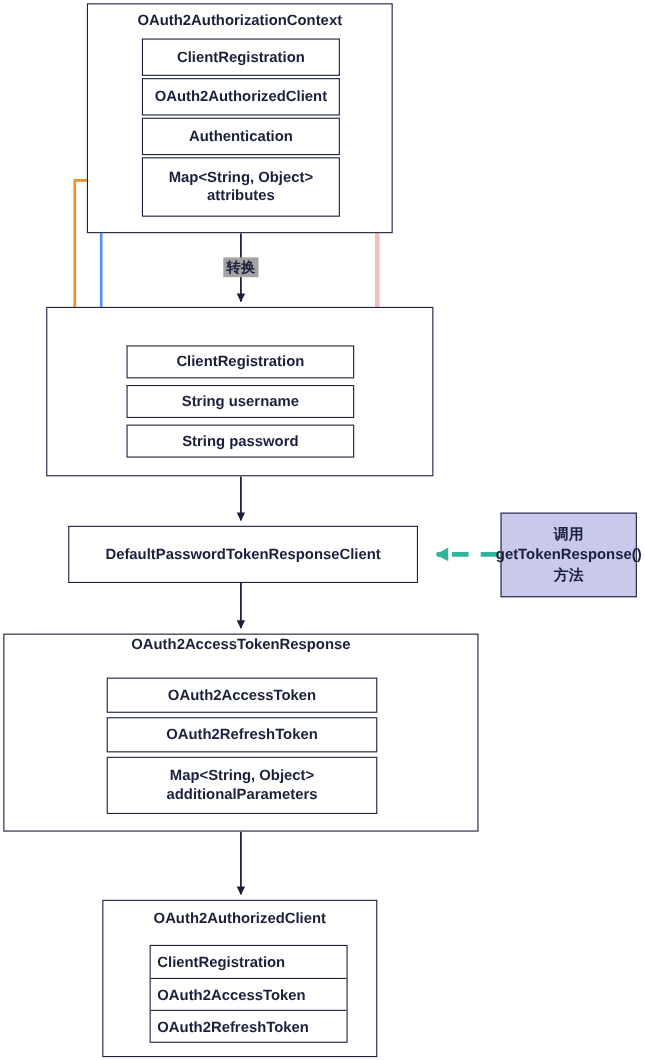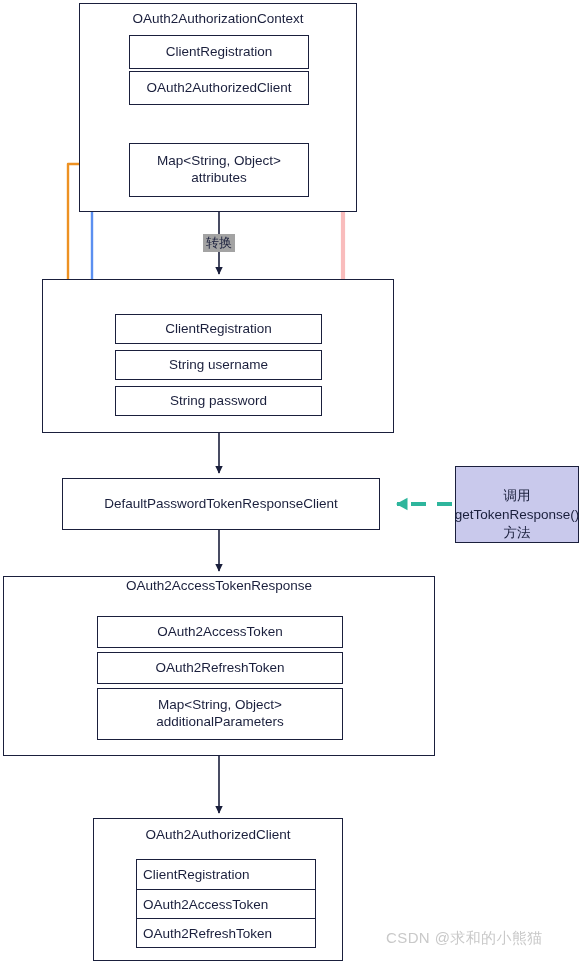--- a/index.html
+++ b/index.html
@@ -7,21 +7,21 @@
     margin: 0; padding: 0;
     background: #ffffff;
   }
   body {
     width: 586px; height: 964px;
     position: relative;
     font-family: "Liberation Sans", "DejaVu Sans", sans-serif;
     color: #1a1f3c;
     overflow: hidden;
   }
-  #canvas { position: absolute; inset: 0; }
+  #canvas { position: absolute; inset: 0; font-weight: bold; }
 
   svg.wires {
     position: absolute; left: 0; top: 0;
     width: 586px; height: 964px;
     pointer-events: none;
   }
 
   .node {
     position: absolute;
     border: 1.4px solid #1a1f3c;
@@ -73,21 +73,21 @@
     justify-content: center;
   }
   #box-client .generic { font-size: 13.5px; line-height: 1.3; color: #35c03a; }
   #box-client .impl { font-size: 13.5px; line-height: 1.3; color: #1a1f3c; }
 
   
   #callout {
     left: 455px; top: 466px; width: 124px; height: 77px;
     background: #c9c9ec;
     border: 1.4px solid #1a1f3c;
-    justify-content: flex-end;
+    justify-content: center;
     text-align: center;
     font-size: 13.5px;
     line-height: 1.35;
     white-space: pre-line;
   }
 
   
   #box-response { left: 3px; top: 576px; width: 432px; height: 180px; }
   #box-response .node-title { margin-top: 1px; }
   #box-response .field { position: absolute; left: 93px; width: 246px; }
@@ -178,20 +178,21 @@
 
     <path d="M219,756 L219,813" stroke="#1a1f3c" stroke-width="1.6" fill="none" marker-end="url(#ah-black)"></path>
 
     <path d="M452,504 L397,504" stroke="#2eb59c" stroke-width="4.2" fill="none" stroke-dasharray="15 11" marker-end="url(#ah-teal)"></path>
   </svg>
 
   <div class="node" id="box-context">
     <div class="node-title">OAuth2AuthorizationContext</div>
     <div class="field" id="f-ctx-0">ClientRegistration</div>
     <div class="field" id="f-ctx-1">OAuth2AuthorizedClient</div>
+    <div class="field" id="f-ctx-2">Authentication</div>
     <div class="field" id="f-ctx-3">Map&lt;String, Object&gt;
 attributes</div>
   </div>
 
   <div class="edge-label" id="label-transform">转换</div>
 
   <div class="node" id="box-request">
     <div class="field" id="f-req-0">ClientRegistration</div>
     <div class="field" id="f-req-1">String username</div>
     <div class="field" id="f-req-2">String password</div>
@@ -217,15 +218,14 @@
 
   <div class="node" id="box-authorized">
     <div class="node-title">OAuth2AuthorizedClient</div>
     <div class="stack">
       <div class="row">ClientRegistration</div>
       <div class="row">OAuth2AccessToken</div>
       <div class="row">OAuth2RefreshToken</div>
     </div>
   </div>
 
-  <div id="watermark">CSDN @求和的小熊猫</div>
 
 </div>
 
 </body></html>

